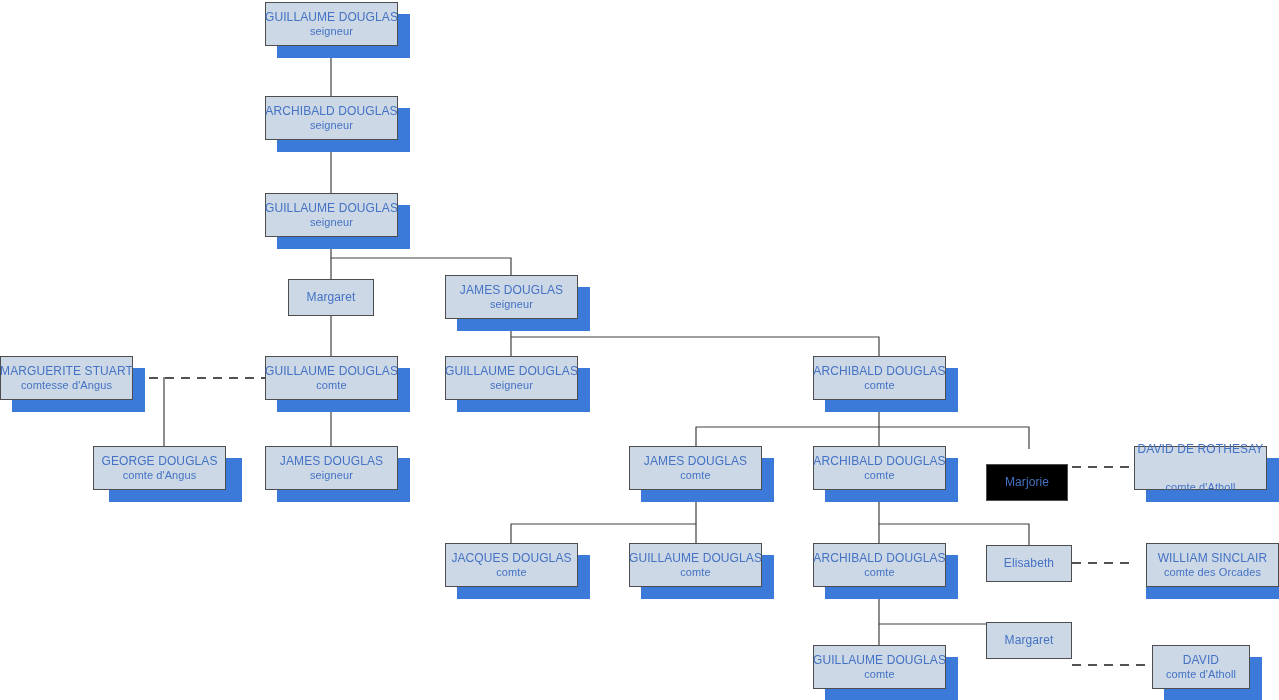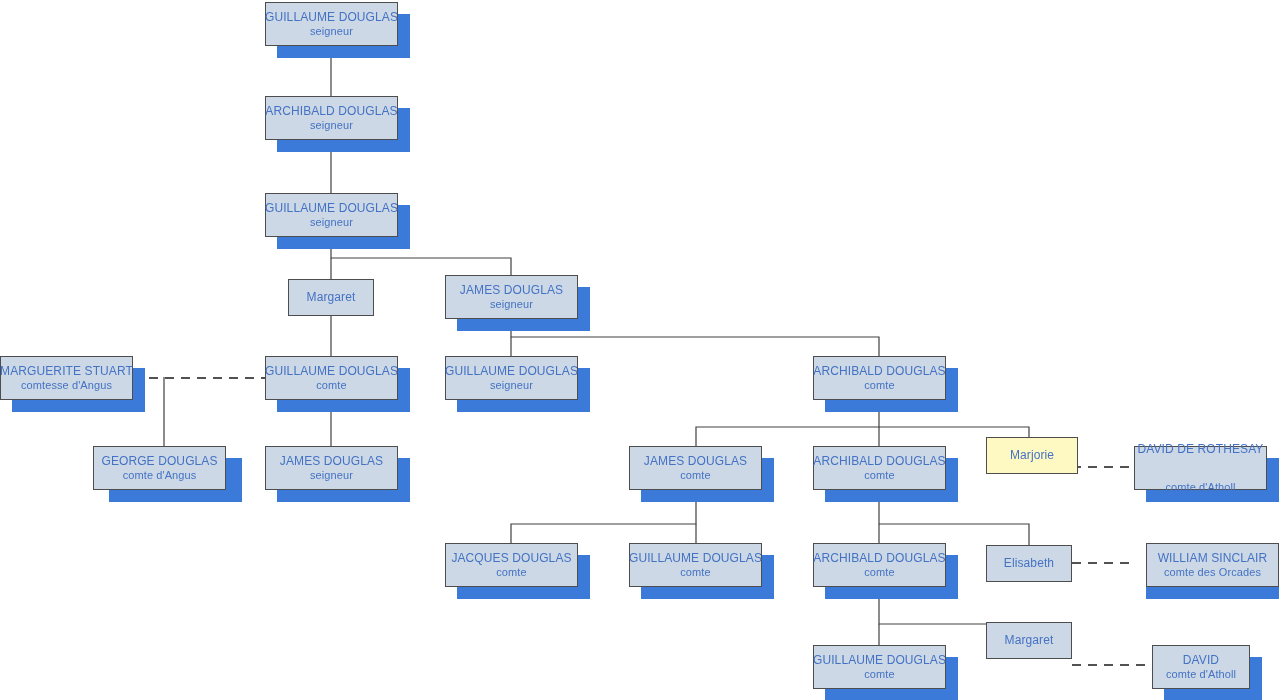--- a/index.html
+++ b/index.html
@@ -141,21 +141,21 @@
       <div class="shadow" style="left: 641px; top: 458px; width: 133px; height: 44px; background: rgb(59, 122, 217);"></div>
       <div class="node" style="left: 629px; top: 446px; width: 133px; height: 44px; background: rgb(204, 216, 230); border-color: rgb(77, 77, 77); color: rgb(68, 114, 196);">
         <div class="nm">JAMES DOUGLAS</div>
         <div class="ti">comte</div>
       </div>
       <div class="shadow" style="left: 825px; top: 458px; width: 133px; height: 44px; background: rgb(59, 122, 217);"></div>
       <div class="node" style="left: 813px; top: 446px; width: 133px; height: 44px; background: rgb(204, 216, 230); border-color: rgb(77, 77, 77); color: rgb(68, 114, 196);">
         <div class="nm">ARCHIBALD DOUGLAS</div>
         <div class="ti">comte</div>
       </div>
-      <div class="node single" style="left: 986px; top: 437px; width: 92px; height: 37px; background: #fef9c3; border-color: rgb(77, 77, 77); color: rgb(68, 114, 196);">
+      <div class="node single" style="left: 986px; top: 464px; width: 82px; height: 37px; background: #000000; border-color: rgb(77, 77, 77); color: rgb(68, 114, 196);">
         <div class="nm">Marjorie</div>
       </div>
       <div class="shadow" style="left: 1146px; top: 458px; width: 133px; height: 44px; background: rgb(59, 122, 217);"></div>
       <div class="node" style="left: 1134px; top: 446px; width: 133px; height: 44px; background: rgb(204, 216, 230); border-color: rgb(77, 77, 77); color: rgb(68, 114, 196); gap: 24px;">
         <div class="nm">DAVID DE ROTHESAY</div>
         <div class="ti">comte d'Atholl</div>
       </div>
       <div class="shadow" style="left: 457px; top: 555px; width: 133px; height: 44px; background: rgb(59, 122, 217);"></div>
       <div class="node" style="left: 445px; top: 543px; width: 133px; height: 44px; background: rgb(204, 216, 230); border-color: rgb(77, 77, 77); color: rgb(68, 114, 196);">
         <div class="nm">JACQUES DOUGLAS</div>

